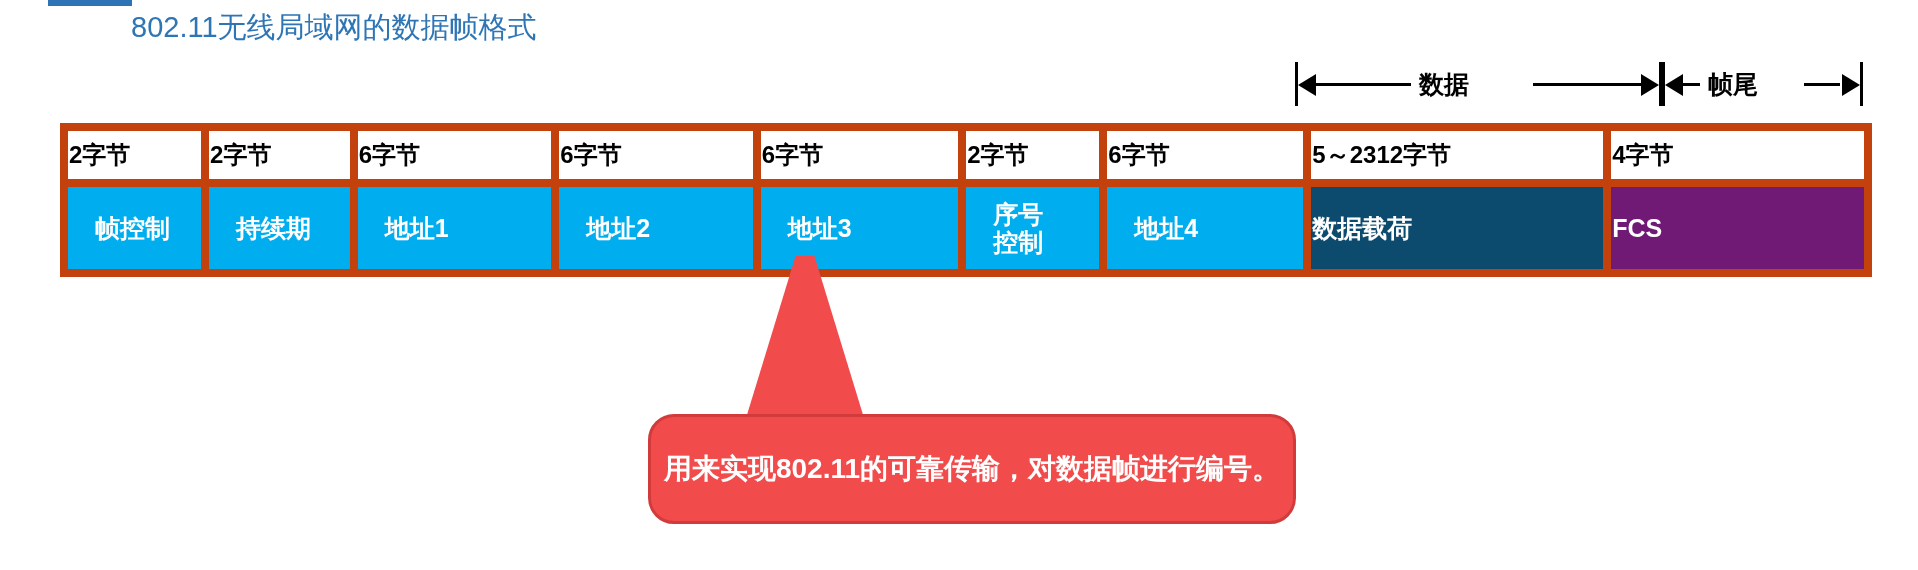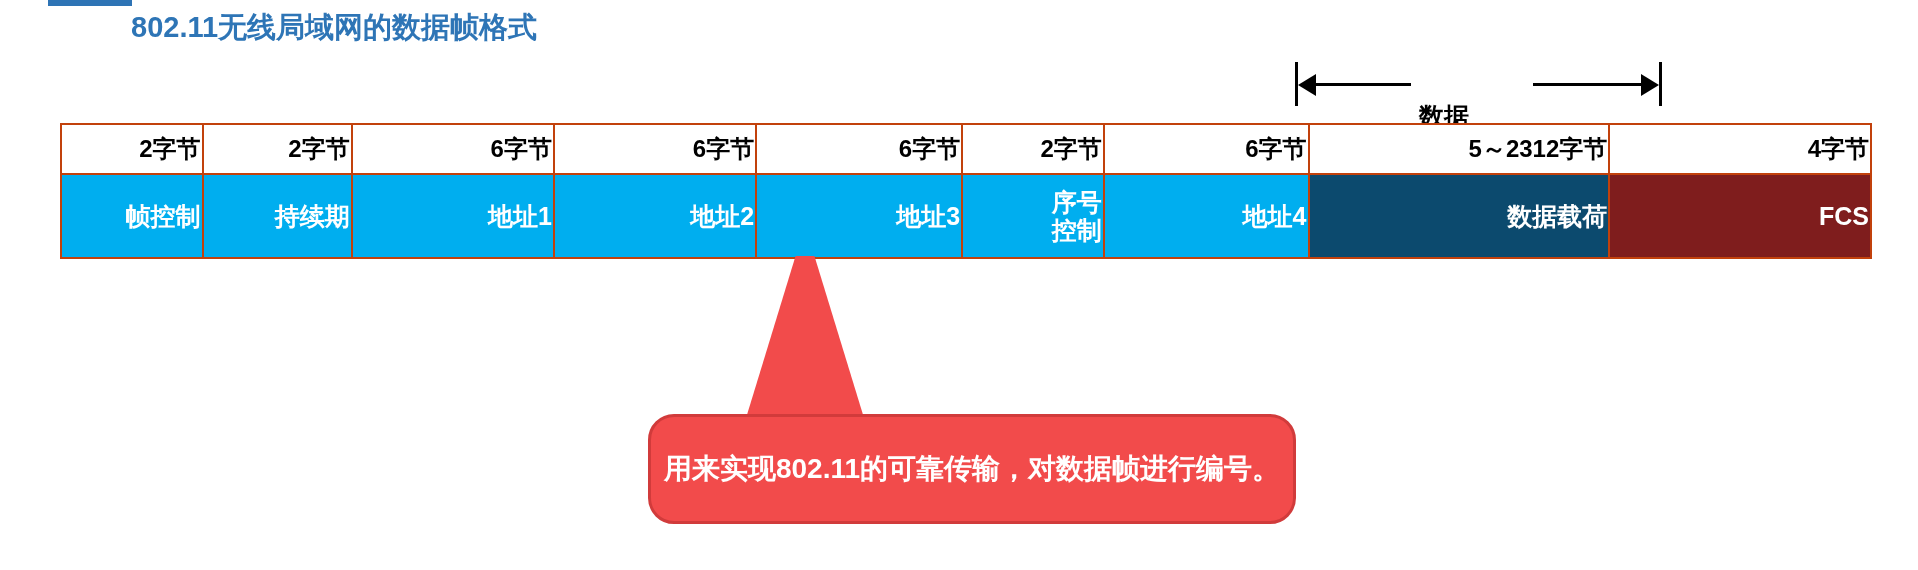--- a/index.html
+++ b/index.html
@@ -11,21 +11,21 @@
     overflow:hidden;
   }
   
   #top-bar{
     position:absolute;left:48px;top:-6px;width:84px;height:12px;
     background:#2e74b5;
   }
   
   #title{
     position:absolute;left:131px;top:8px;
-    font-size:29px;font-weight:bold;color:#2e75b6;
+    font-size:29px;font-weight:normal;color:#2e75b6;
     letter-spacing:0px;white-space:nowrap;
     font-family:"Liberation Sans","DejaVu Sans",sans-serif;
   }
   
   #span-row{
     position:absolute;left:70px;top:58px;width:1793px;height:52px;
   }
   .span{
     position:absolute;top:0;height:52px;
     display:flex;align-items:center;justify-content:center;
@@ -49,35 +49,35 @@
     font-size:25px;font-weight:bold;color:#000;
     background:#fff;padding:0 8px;white-space:nowrap;
     font-family:"Liberation Sans","DejaVu Sans",sans-serif;
   }
   
   #frame-table{
     position:absolute;left:60px;top:123px;width:1812px;
     border-collapse:collapse;table-layout:fixed;
   }
   #frame-table td{
-    border:2px solid #c2410c;
-    text-align:right;vertical-align:middle;
+    border:8px solid #c2410c;
+    text-align:left;vertical-align:middle;
     font-family:"Liberation Sans","DejaVu Sans",sans-serif;
   }
   .size-cell{
     height:46px;background:#ffffff;color:#000;
     font-size:24px;font-weight:bold;
   }
   .field-cell{
     height:80px;color:#ffffff;
     font-size:25px;font-weight:bold;line-height:1.12;
   }
   .c-cyan{background:#00AEEF;padding-left:27px;}
   .c-green{background:#0c4a6e;}
-  .c-pink{background:#7f1d1d;}
+  .c-pink{background:#701a75;}
   
   #callout{
     position:absolute;left:648px;top:414px;width:648px;height:110px;
     background:#F24B4B;border:3px solid #D13B3B;border-radius:26px;
     box-sizing:border-box;
     display:flex;align-items:center;justify-content:center;
   }
   #callout-text{
     color:#ffffff;font-size:28px;font-weight:bold;
     white-space:nowrap;letter-spacing:0px;
@@ -96,26 +96,35 @@
 
 <div id="title">802.11无线局域网的数据帧格式</div>
 
 <div id="span-row">
 
 
   <div class="span" style="left:1225px;width:367px;">
     <div class="tick-l"></div>
     <div class="head-l" style="left:3px;"></div>
     <div class="line-l" style="left:20px;width:96px;"></div>
-    <div class="lbl" style="left:116px;margin-top:32px;">数据</div>
+    <div class="lbl" style="left:116px;">数据</div>
     <div class="line-r" style="left:238px;width:110px;"></div>
     <div class="head-r" style="right:3px;"></div>
     <div class="tick-r"></div>
   </div>
 
+  <div class="span" style="left:1592px;width:201px;">
+    <div class="tick-l"></div>
+    <div class="head-l" style="left:3px;"></div>
+    <div class="line-l" style="left:20px;width:18px;"></div>
+    <div class="lbl" style="left:38px;">帧尾</div>
+    <div class="line-r" style="left:142px;width:36px;"></div>
+    <div class="head-r" style="right:3px;"></div>
+    <div class="tick-r"></div>
+  </div>
 
 </div>
 
 <table id="frame-table">
   <colgroup>
     <col style="width:112px;">
       <col style="width:118px;">
       <col style="width:160px;">
     <col style="width:160px;">
       <col style="width:163px;">

